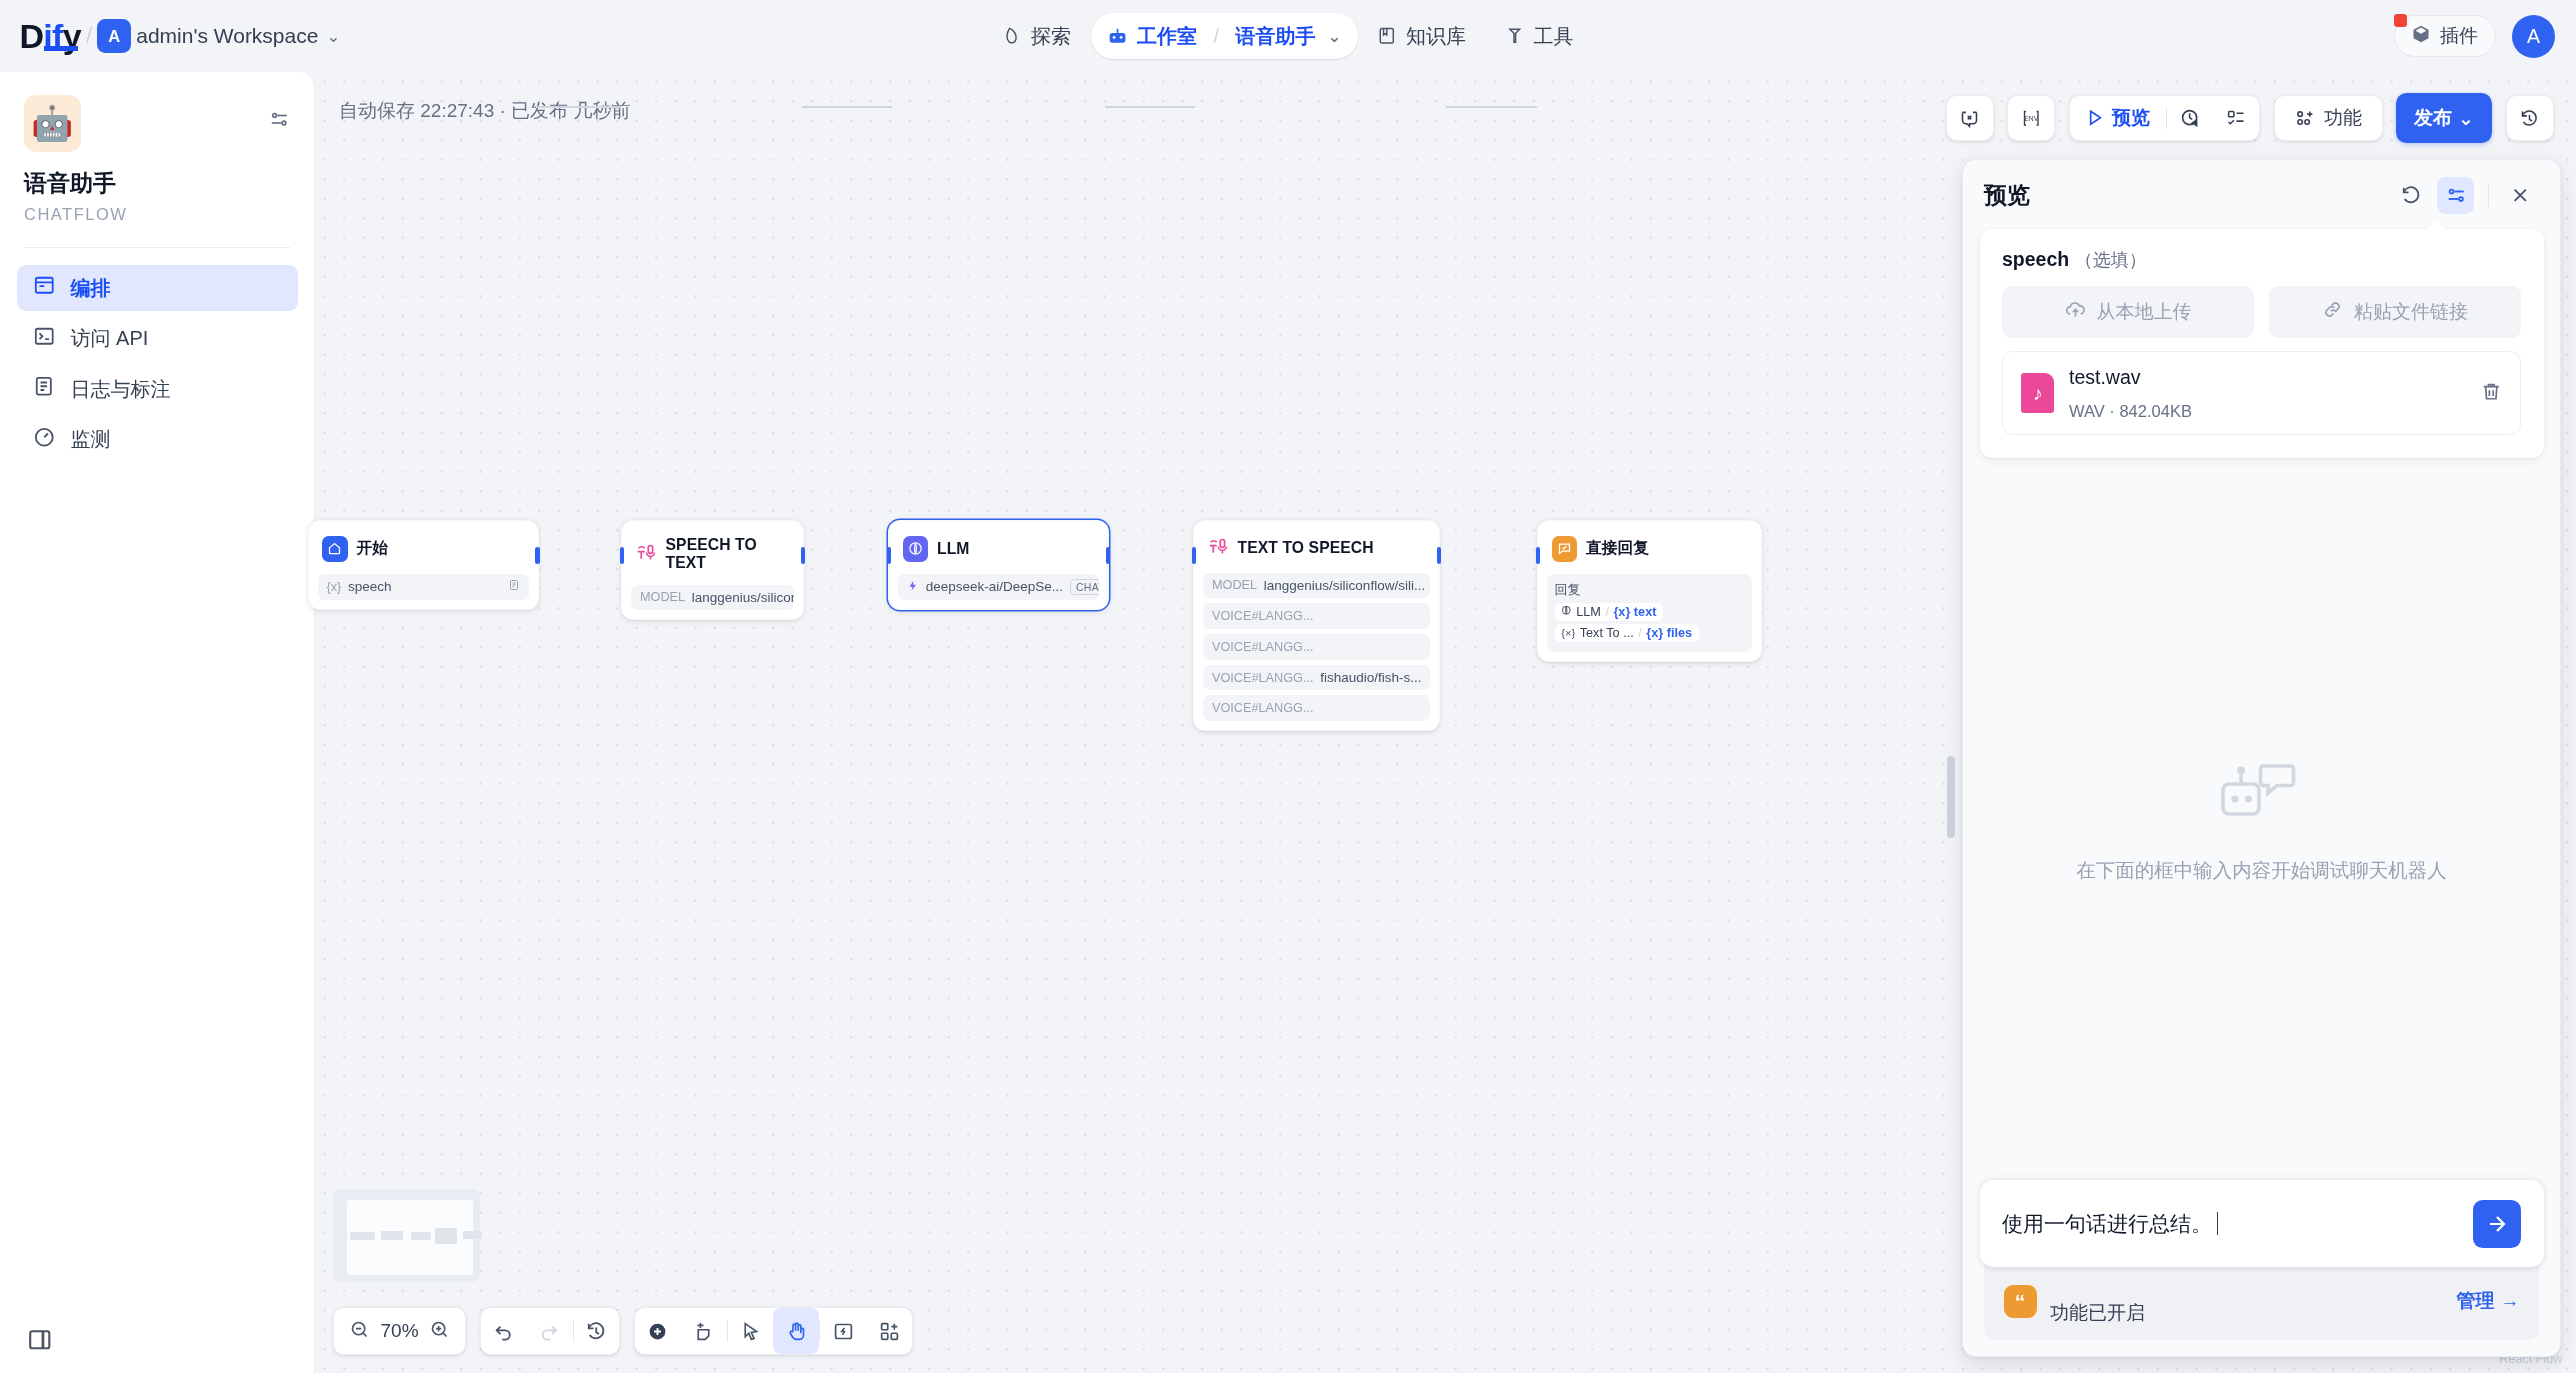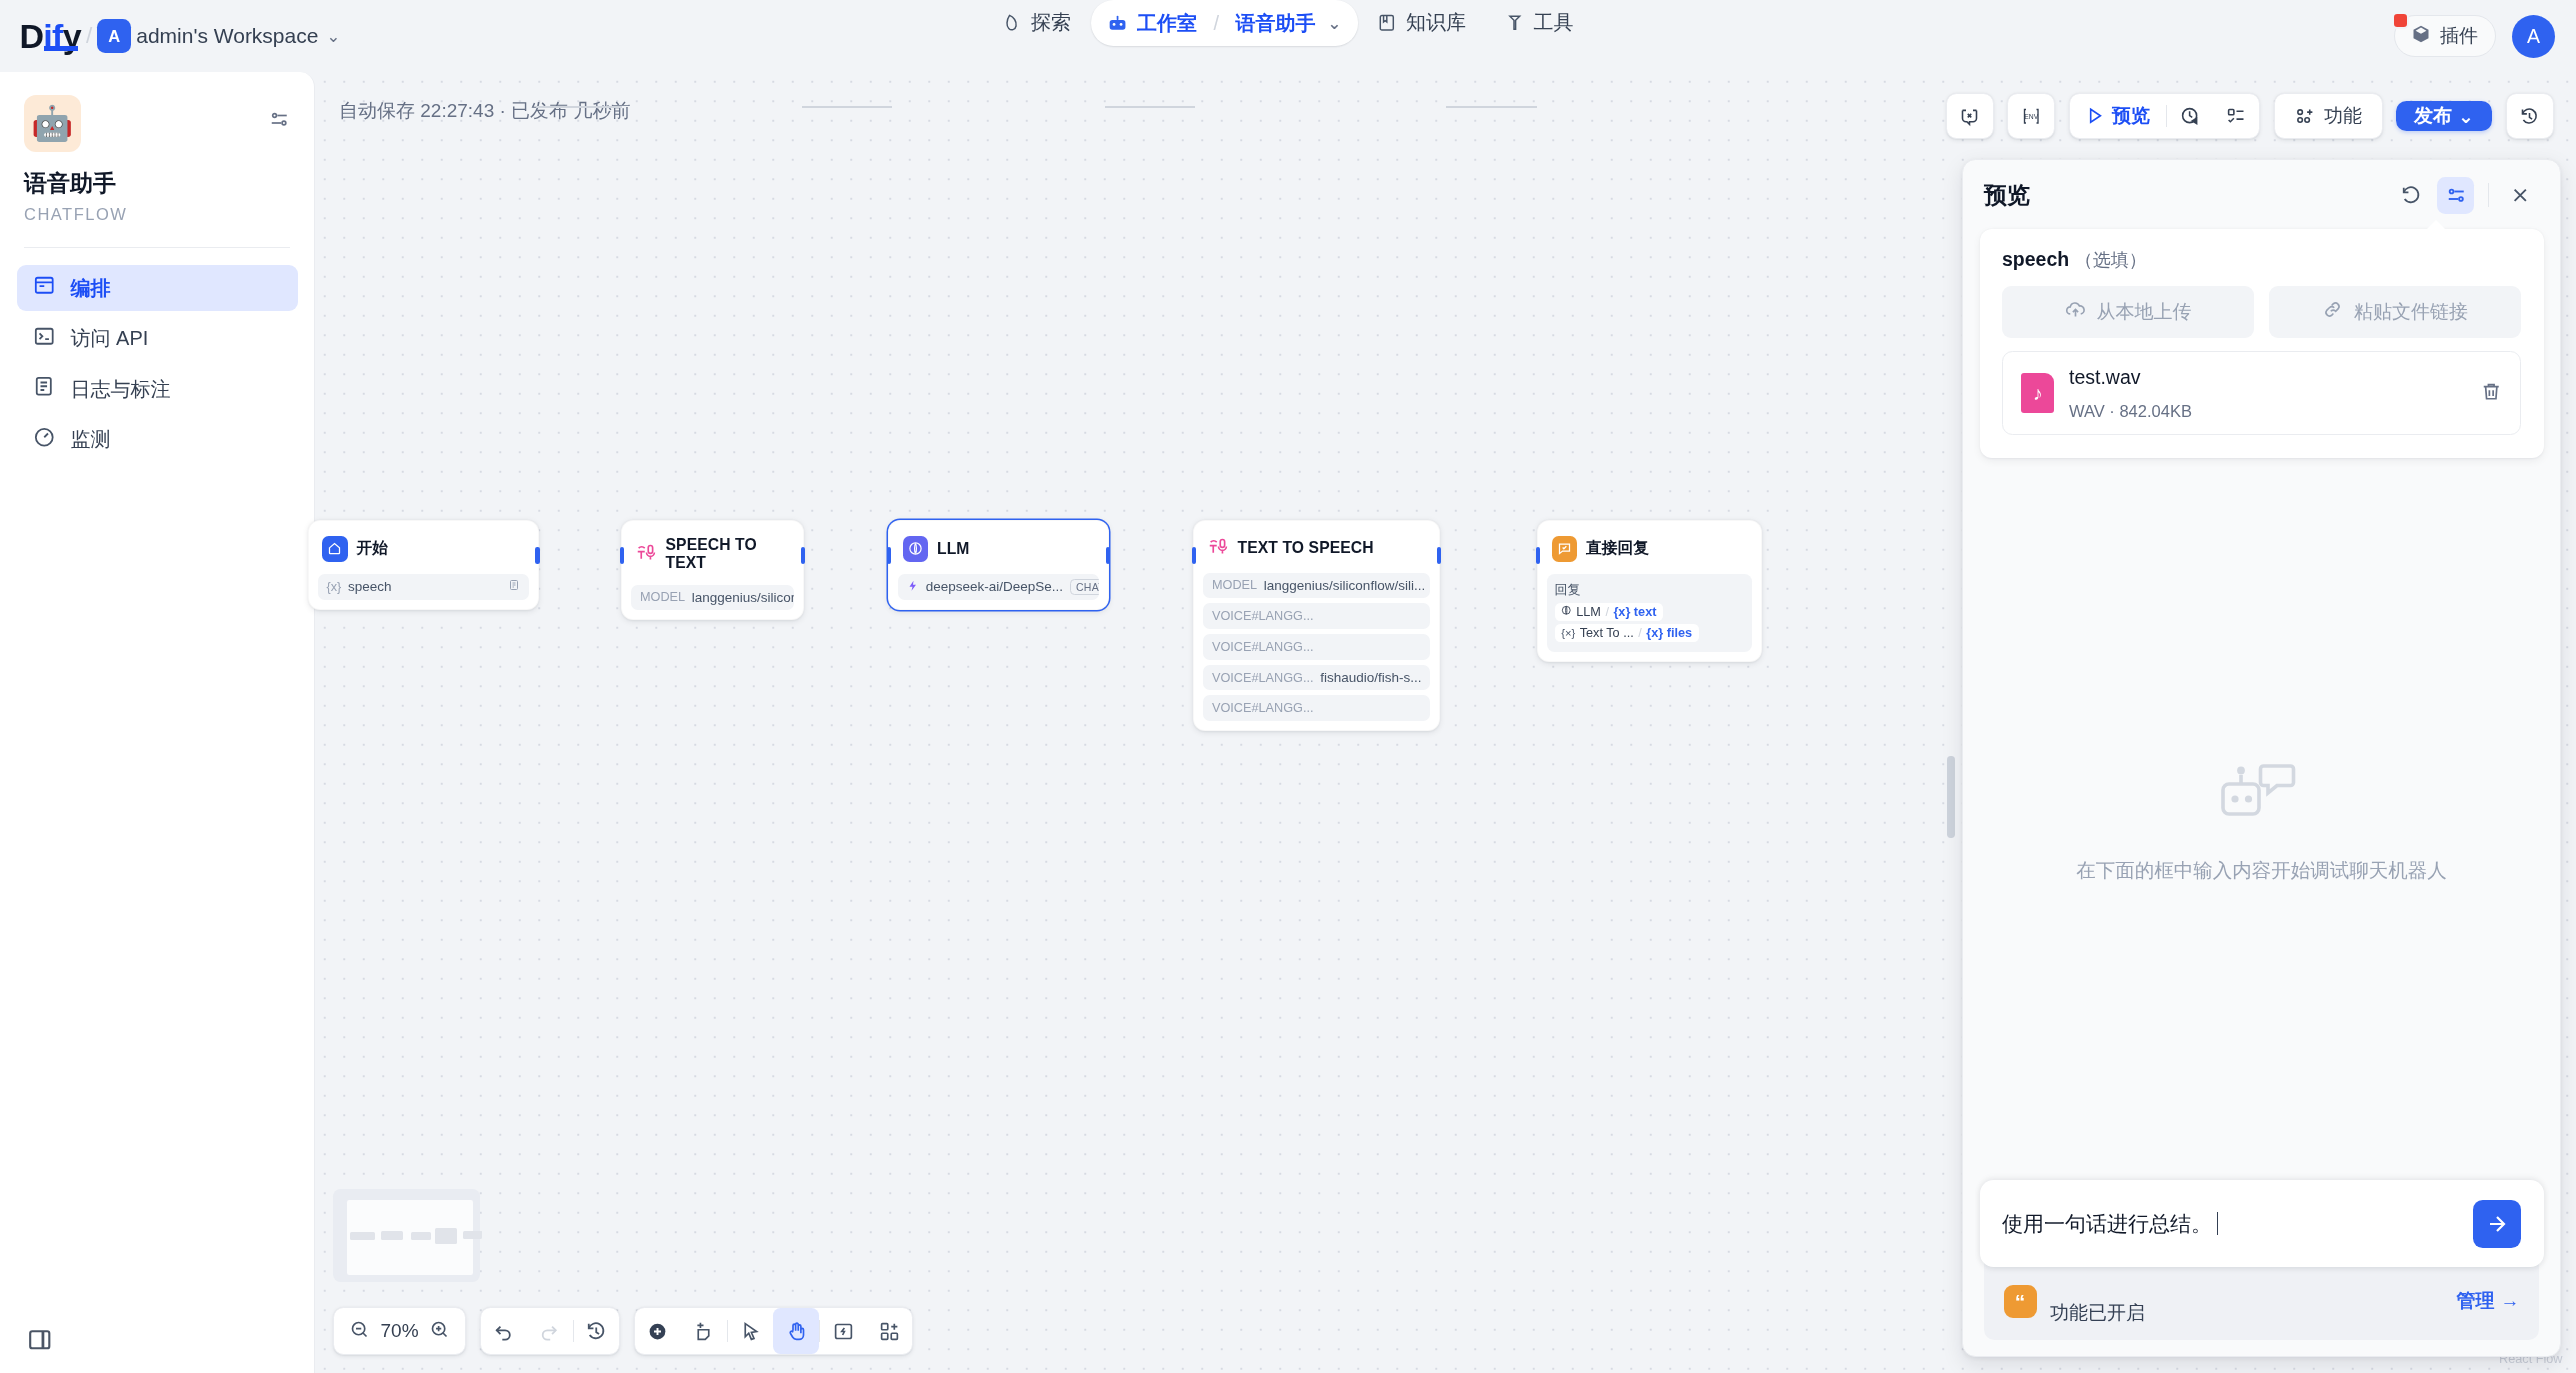--- a/index.html
+++ b/index.html
@@ -30,21 +30,21 @@
   .ws-avatar {
     width: 34px; height: 34px; border-radius: 8.2px; background: #2F62F0;
     color: #fff; font-size: 16.5px; font-weight: 600;
     display: flex; align-items: center; justify-content: center;
   }
   .ws-name { font-size: 21px; color: #354052; font-weight: 400; }
   .chev { color: #667085; font-size: 16.5px; margin-left: 3px; }
 
   .topbar-center {
     position: absolute; left: 50%; transform: translateX(-50%);
-    display: flex; align-items: flex-start; gap: 0px; height: 72px;
+    display: flex; align-items: center; gap: 0px; height: 72px;
   }
   .nav-item {
     display: flex; align-items: center; gap: 9px;
     padding: 0 19.5px; height: 45px; border-radius: 22.5px;
     font-size: 20px; color: #354052; cursor: pointer;
   }
   .nav-item .nav-ico { display:flex; align-items:center; }
   .nav-active {
     background: #FFFFFF; color: #1C4EF5; font-weight: 700;
     box-shadow: 0 0.7px 2.2px rgba(16,24,40,.08), 0 0.7px 1.5px rgba(16,24,40,.06);
@@ -122,21 +122,21 @@
   .tb-vline { width:0.7px; height: 22.5px; background: #E4E7EC; }
   .tb-preview {
     display:flex; align-items:center; gap: 7.5px; padding: 0 16.5px 0 15px;
     color:#1C4EF5; font-size: 19px; font-weight: 600; cursor:pointer; height:46px;
   }
   .tb-feature {
     display:flex; align-items:center; gap: 9px; padding: 0 19.5px;
     font-size: 19px; color:#354052; font-weight:500; cursor:pointer; height:46px;
   }
   .tb-publish {
-    background:#2F62F0; color:#fff; border-radius: 10.5px; height: 30px;
+    background:#2F62F0; color:#fff; border-radius: 10.5px; height: 50px;
     display:flex; align-items:center; gap:6px; padding: 0 18px;
     font-size: 19px; font-weight: 600; cursor:pointer;
     box-shadow: 0 1.5px 4.5px rgba(47,98,240,.28);
   }
 
   
   .node {
     position:absolute; background:#FFFFFF; border-radius: 12px;
     box-shadow: 0 1.5px 6px rgba(16,24,40,.08), 0 0.7px 2.2px rgba(16,24,40,.06);
     border: 0.7px solid rgba(16,24,40,.03);

